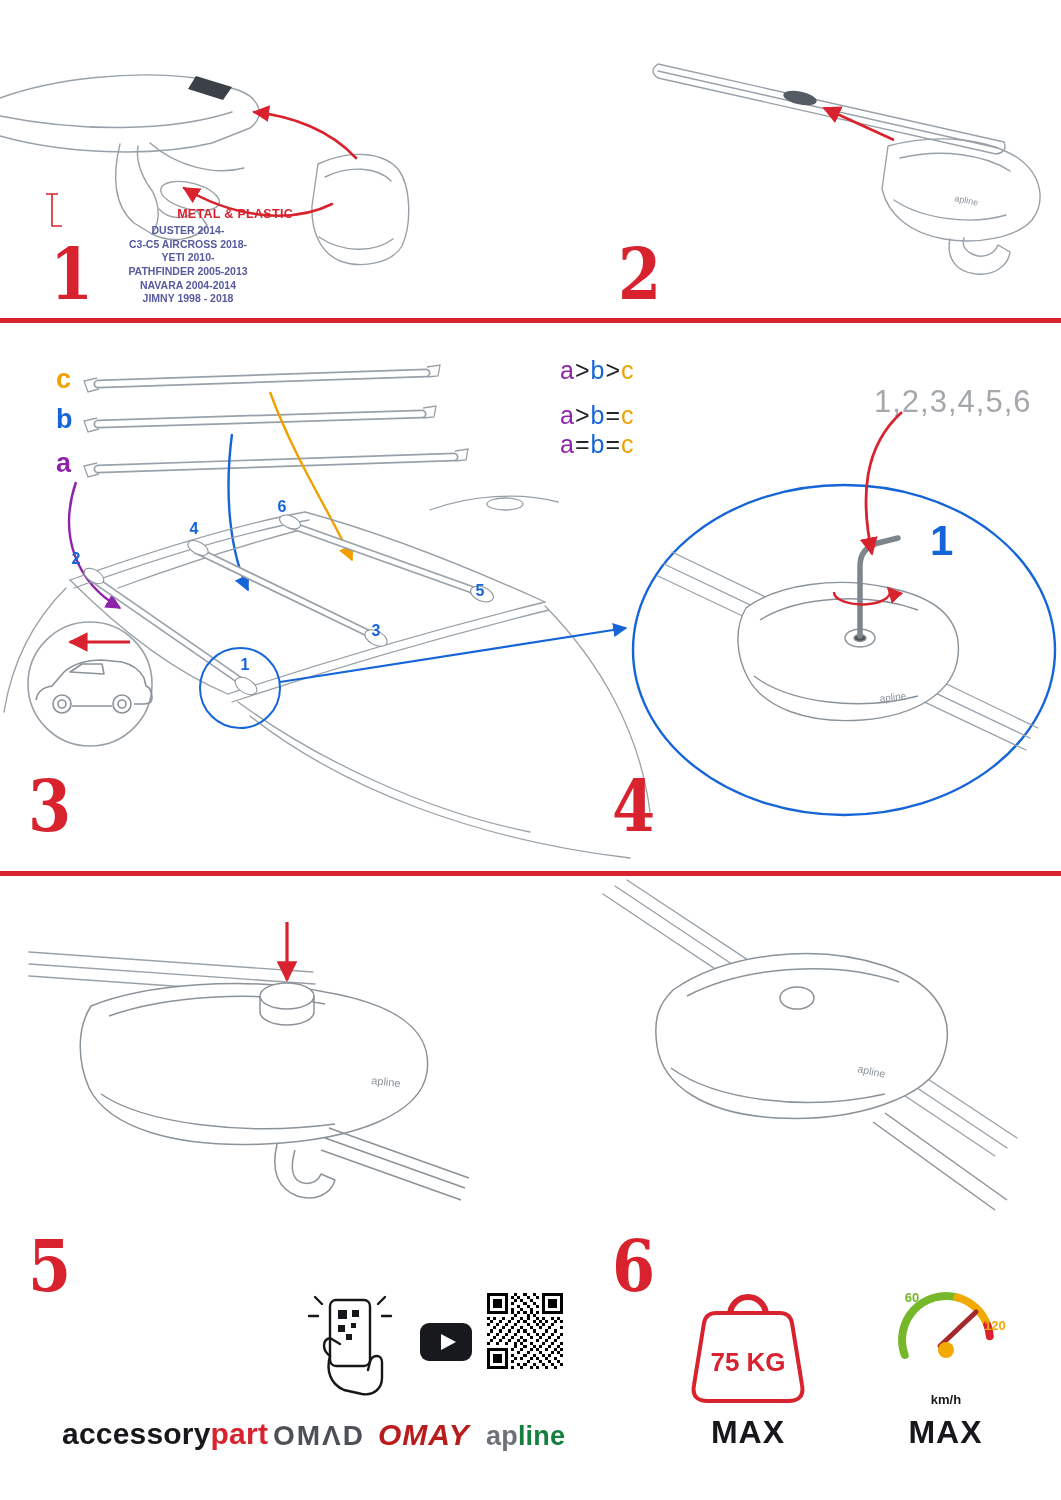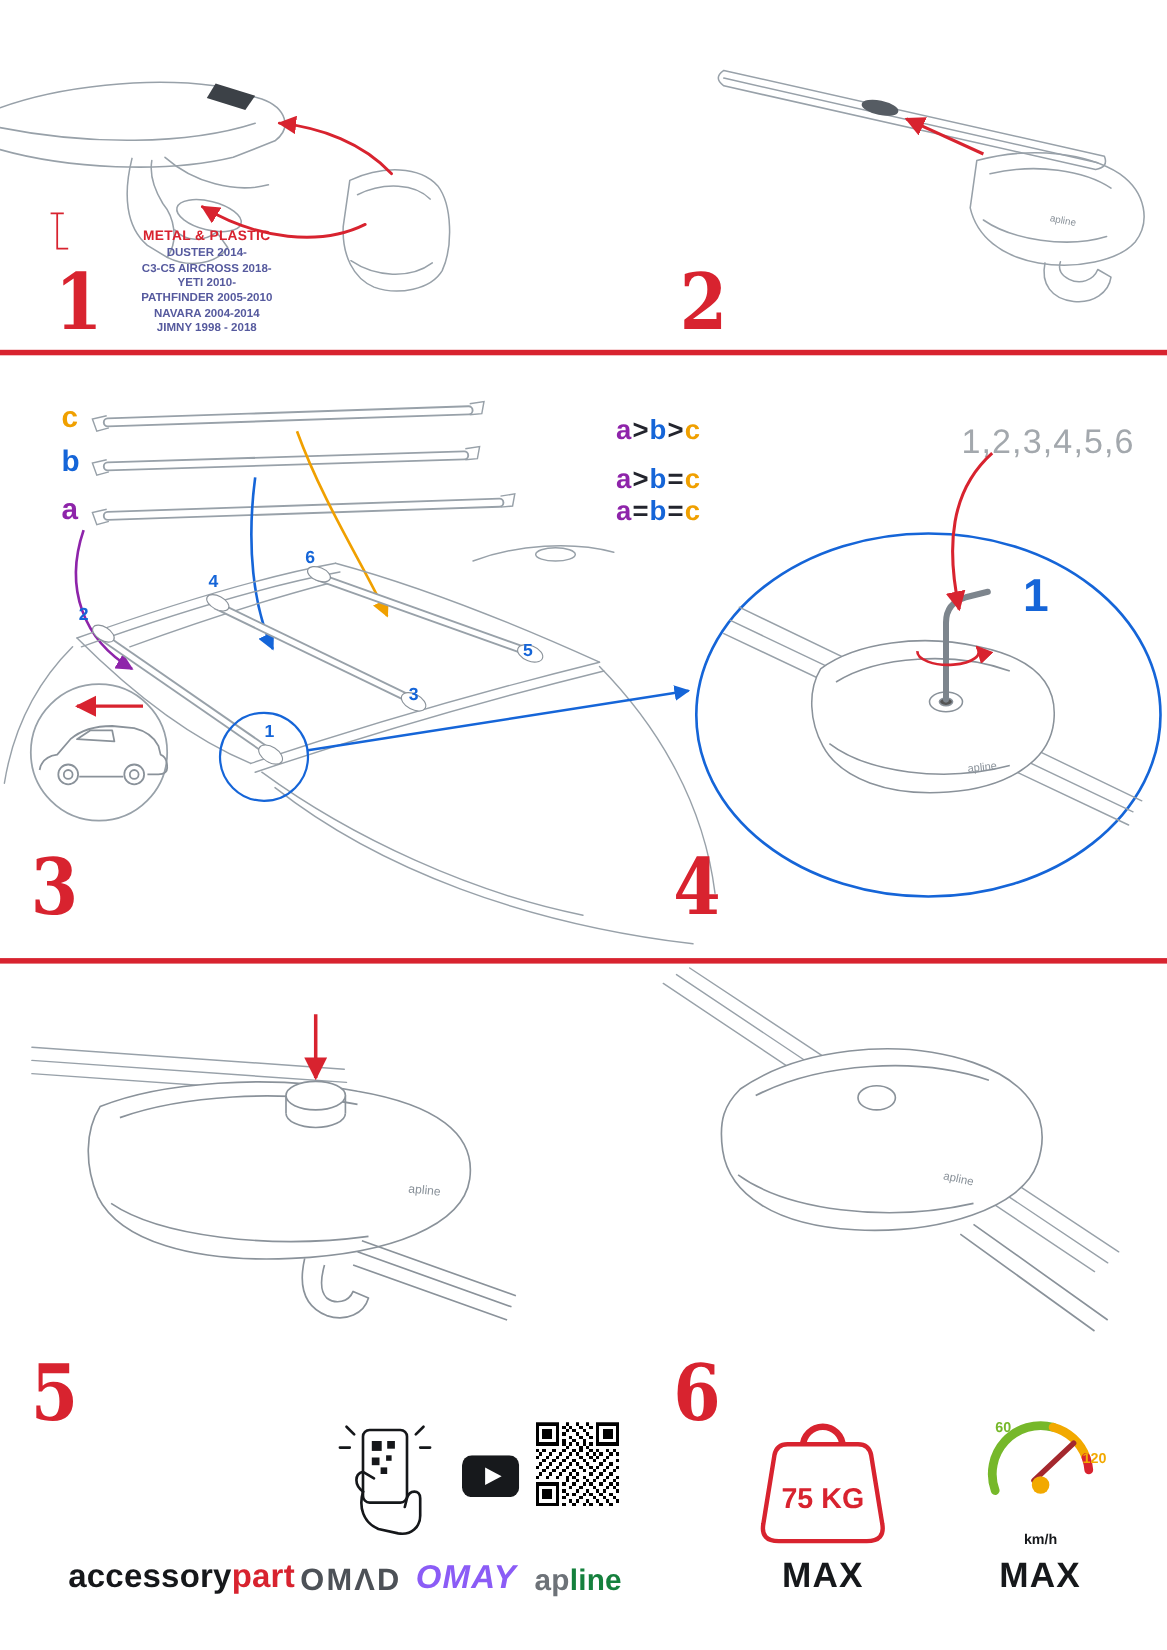--- a/index.html
+++ b/index.html
@@ -3,38 +3,38 @@
 <meta charset="utf-8">
 <style>
   html,body{margin:0;padding:0;background:#fff;}
   .page{position:relative;width:1061px;height:1500px;background:#fff;overflow:hidden;
         font-family:"Liberation Sans", sans-serif;}
   .abs{position:absolute;}
   .divider{position:absolute;left:0;width:1061px;height:5px;background:#d8232f;}
   .step-num{position:absolute;font-family:"DejaVu Serif", serif;font-weight:700;
             font-size:62px;color:#d8232f;line-height:1;transform:scaleY(1.14);
             transform-origin:top left;letter-spacing:-1px;}
-  .material{position:absolute;left:83px;top:207px;width:210px;text-align:center;
+  .material{position:absolute;left:83px;top:207px;width:210px;text-align:right;
             color:#d8232f;font-weight:700;font-size:12.5px;letter-spacing:.3px;}
   .models{position:absolute;left:83px;top:224px;width:210px;text-align:center;
           color:#565a9e;font-weight:700;font-size:10.5px;line-height:1.3;}
   .bar-label{position:absolute;font-size:27px;font-weight:700;line-height:1;}
   .lc{color:#f0a000}.lb{color:#1565d8}.la{color:#8e24aa}
-  .rule{position:absolute;left:560px;font-size:25px;font-weight:700;letter-spacing:1px;line-height:1;margin-top:21px;}
+  .rule{position:absolute;left:560px;font-size:25px;font-weight:400;letter-spacing:1px;line-height:1;}
   .rule .ca{color:#8e24aa}.rule .cb{color:#1565d8}.rule .cc{color:#f0a000}.rule .op{color:#23252e}
   .sequence{position:absolute;left:874px;top:384px;color:#a3a8ad;font-weight:400;
             font-size:31px;letter-spacing:1px;}
   .callout-1{position:absolute;left:930px;top:520px;color:#1565d8;font-weight:700;font-size:42px;line-height:1;}
   .fly{position:absolute;left:116px;top:1326px;color:#2b2a70;font-weight:700;
        font-size:54px;letter-spacing:9px;line-height:1;}
   .brand{position:absolute;font-weight:700;line-height:1;}
   .b-accessory{left:62px;top:1419px;font-size:30px;letter-spacing:.2px;text-align:right;}
   .b-accessory .k1{color:#16181b}.b-accessory .k2{color:#d8232f}
   .b-omad{left:273px;top:1422px;font-size:28px;color:#4d5157;letter-spacing:2px;}
-  .b-omay{left:378px;top:1420px;font-size:30px;color:#8b5cf6;letter-spacing:1px;font-style:italic;}
+  .b-omay{left:378px;top:1420px;font-size:30px;color:#b91c1c;letter-spacing:1px;font-style:italic;}
   .b-apline{left:486px;top:1423px;font-size:27px;letter-spacing:.2px;}
   .b-apline .k1{color:#6d7278}.b-apline .k2{color:#15803d}
   .max-label{position:absolute;text-align:center;font-weight:700;font-size:32px;color:#16181b;letter-spacing:1px;}
   svg text{font-family:"Liberation Sans", sans-serif;}
 </style>
 </head>
 <body>
 
 <div class="page">
 
@@ -73,21 +73,21 @@
       <path d="M332,156 C292,176 234,170 184,140" marker-end="url(#mR)"></path>
     </g>
     <path d="M46,146 h12 M52,146 v32 h10" stroke="#d8232f" stroke-width="1.6" fill="none"></path>
   </svg>
 
   <div class="material">METAL &amp; PLASTIC</div>
   <div class="models">
     <div>DUSTER 2014-</div>
     <div>C3-C5 AIRCROSS 2018-</div>
     <div>YETI 2010-</div>
-    <div>PATHFINDER 2005-2010</div>
+    <div>PATHFINDER 2005-2013</div>
     <div>NAVARA 2004-2014</div>
     <div>JIMNY 1998 - 2018</div>
   </div>
   <div class="step-num" style="left:50px;top:240px">1</div>
 
   <svg class="abs" style="left:648px;top:48px" width="410" height="235" viewBox="0 0 410 235">
     <g stroke="#98a1a9" stroke-width="1.4" fill="none" stroke-linecap="round" stroke-linejoin="round">
       <path d="M10,16 Q0,23 10,30 L348,106 Q360,104 356,94 Z"></path>
       <path d="M10,23 L350,100"></path>
       <path d="M240,98 C292,84 342,92 370,110 C394,127 398,154 384,172 C369,189 330,197 296,191 C262,185 240,167 234,141 Z"></path>

